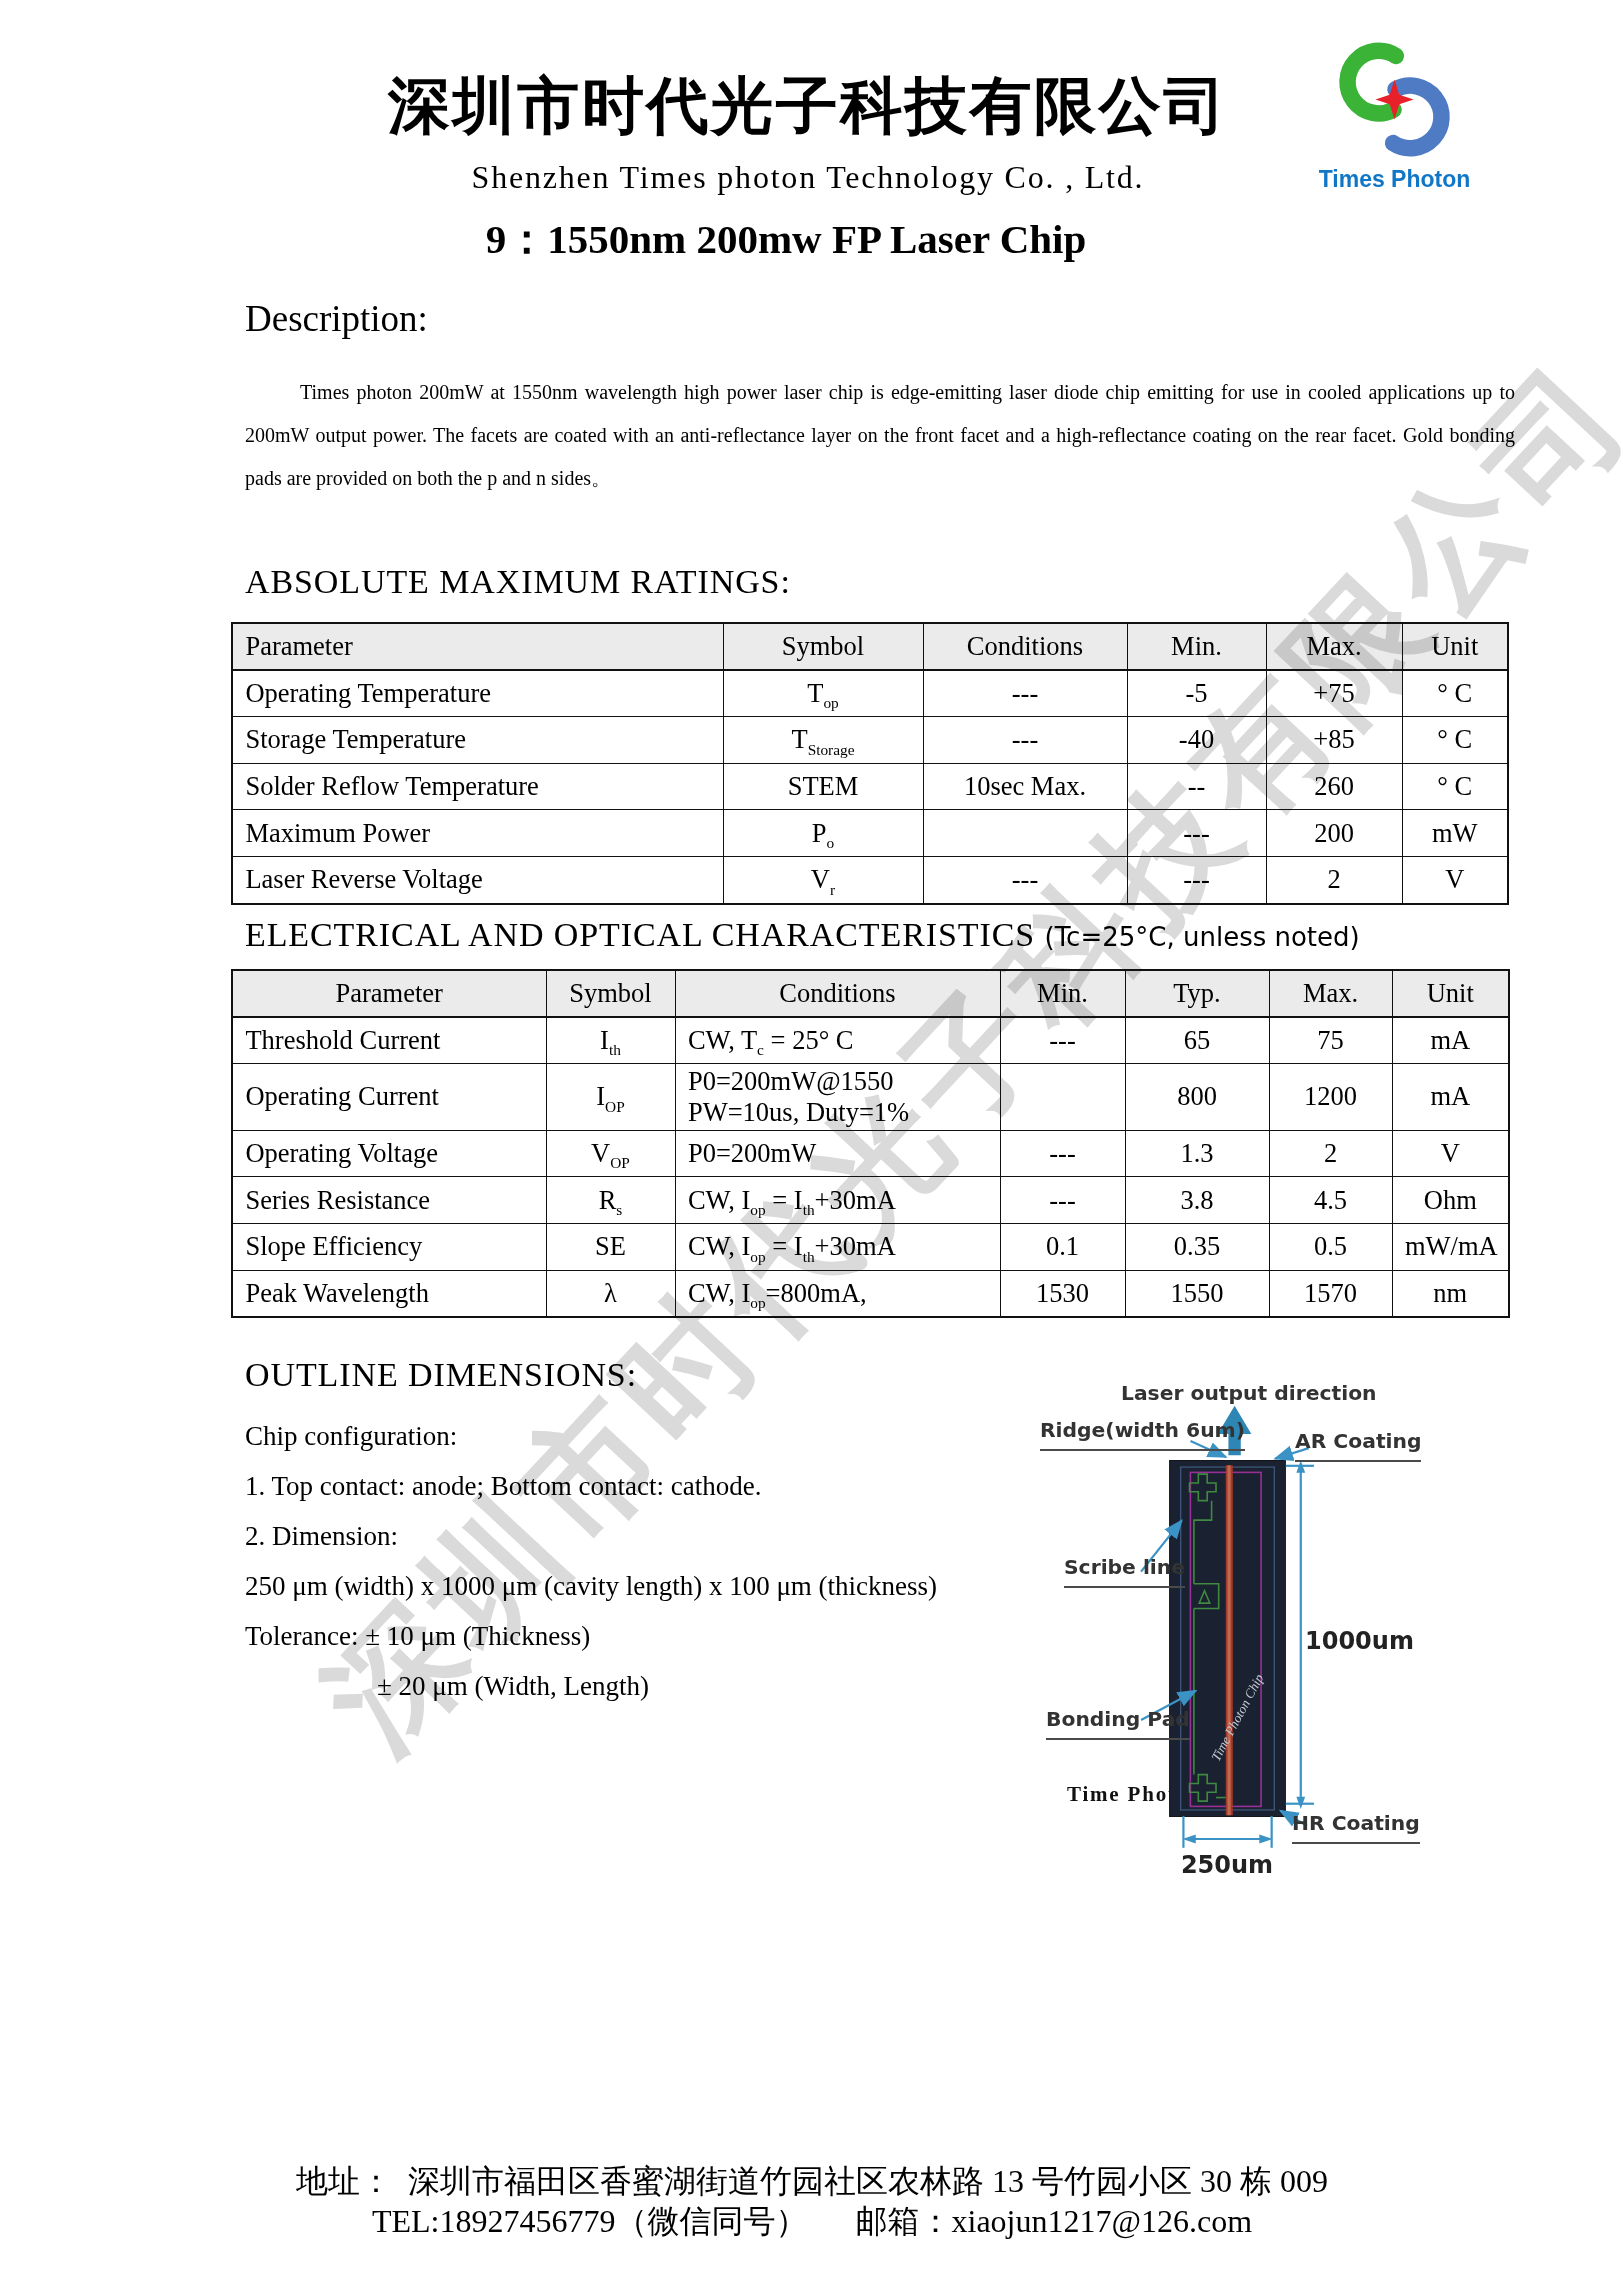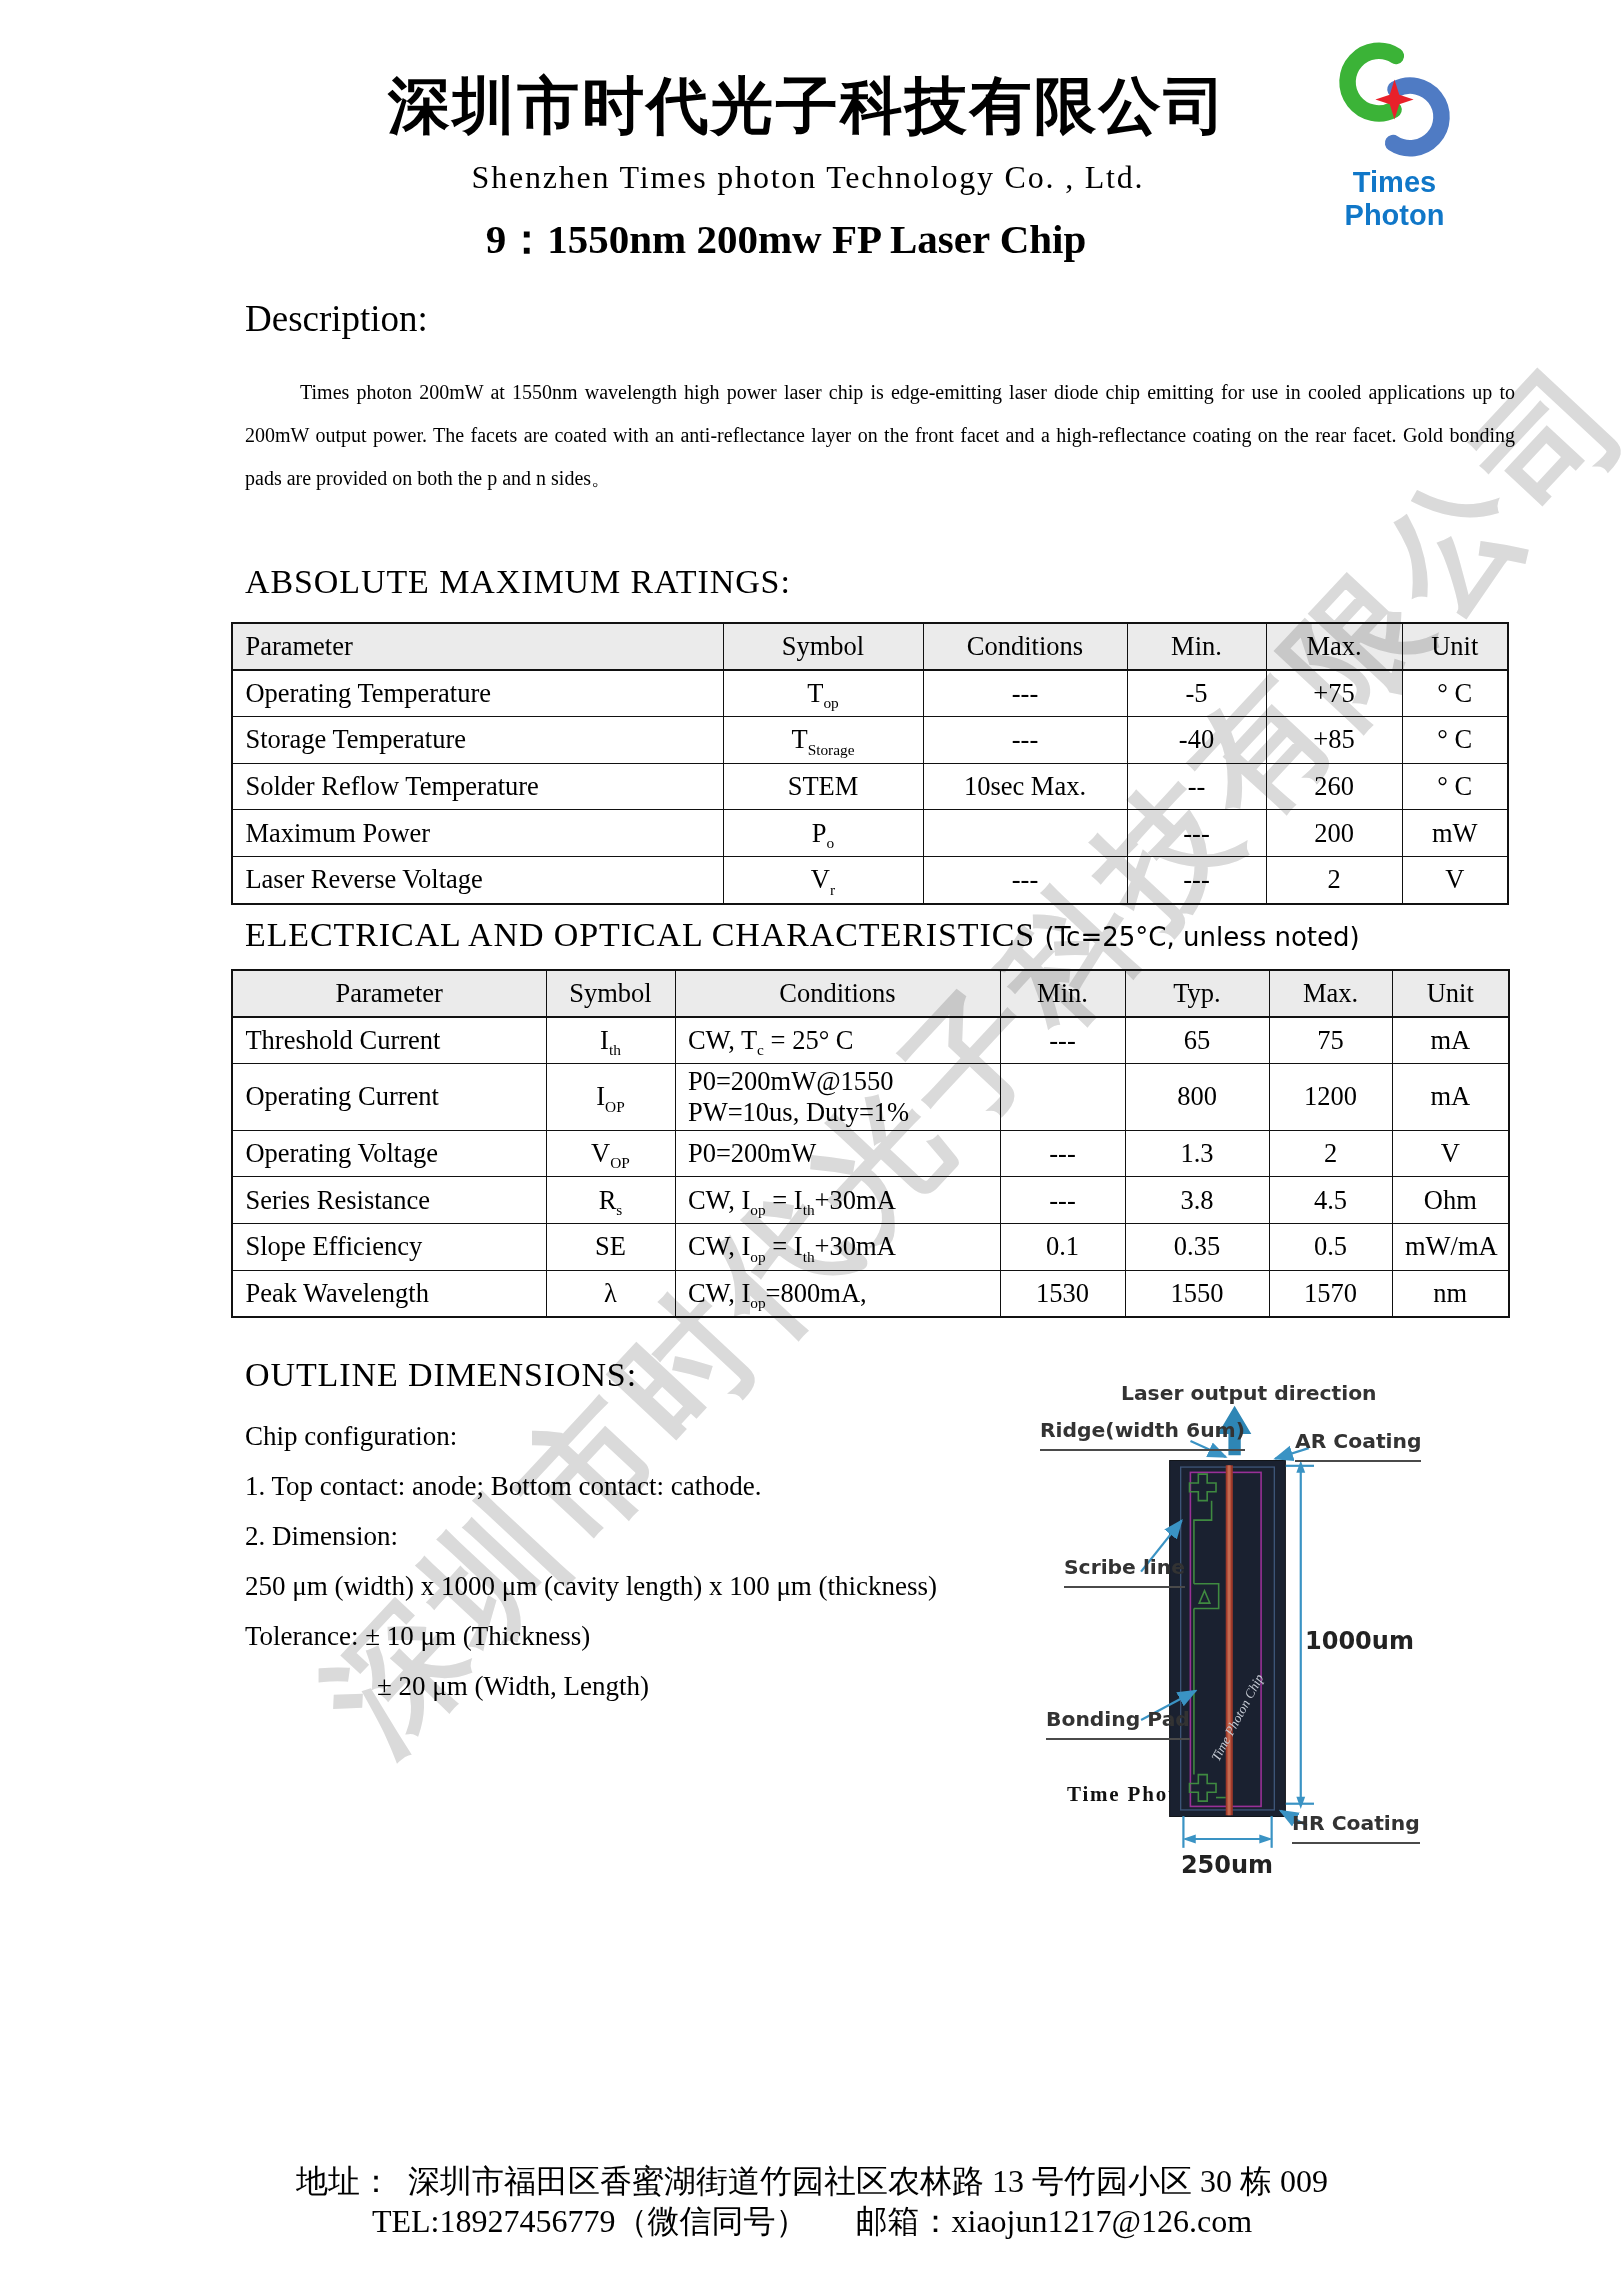--- a/index.html
+++ b/index.html
@@ -7,21 +7,21 @@
         font-family:"Liberation Serif",serif;color:#000;margin:0 auto;}
   .abs{position:absolute;z-index:1;}
   
   #watermark{position:absolute;left:353px;top:1640px;z-index:0;font-size:132px;font-weight:bold;
     color:#dadada;letter-spacing:8.8px;white-space:nowrap;transform:rotate(-47deg);
     transform-origin:0 50%;line-height:1.3;}
   
   .company-cn{top:64px;left:265px;width:1086px;text-align:center;font-size:62px;font-weight:bold;letter-spacing:2.6px;}
   .company-en{top:159px;left:265px;width:1086px;text-align:center;font-size:32px;letter-spacing:1.8px;}
   #logo{top:30px;left:1308px;width:173px;text-align:center;}
-  .logo-text{color:#1077c8;font-weight:bold;font-size:29px;font-family:"Liberation Sans",sans-serif;margin-top:-7px;}
+  .logo-text{color:#1077c8;font-weight:bold;font-size:23px;font-family:"Liberation Sans",sans-serif;margin-top:-7px;}
   .product-title{top:212px;left:230px;width:1112px;text-align:center;font-size:41px;font-weight:bold;}
   
   .desc-h{left:245px;top:297px;font-size:37px;}
   .desc-p{left:245px;top:371px;width:1270px;font-size:20px;line-height:43px;text-align:justify;text-indent:55px;}
   
   .sec-h{left:245px;font-size:34px;letter-spacing:0.9px;}
   .sec-note{font-size:26px;font-family:"DejaVu Sans",sans-serif;font-weight:500;letter-spacing:0;}
   
   .tablewrap{left:231px;}
   table{border-collapse:collapse;table-layout:fixed;width:1277px;font-size:26.5px;background:transparent;

